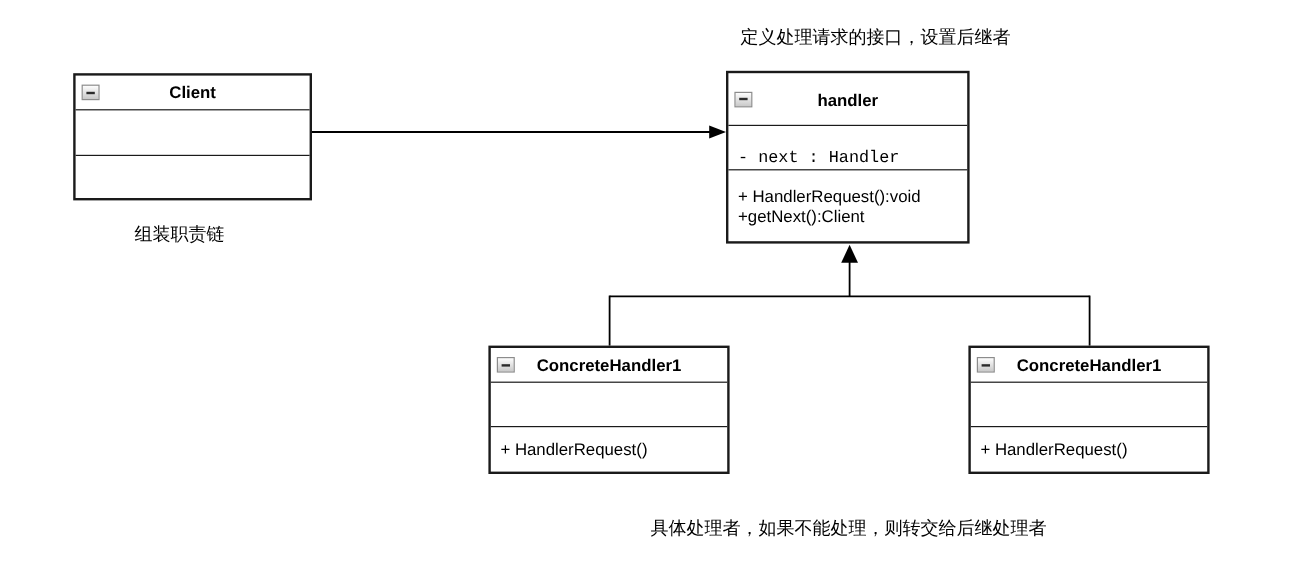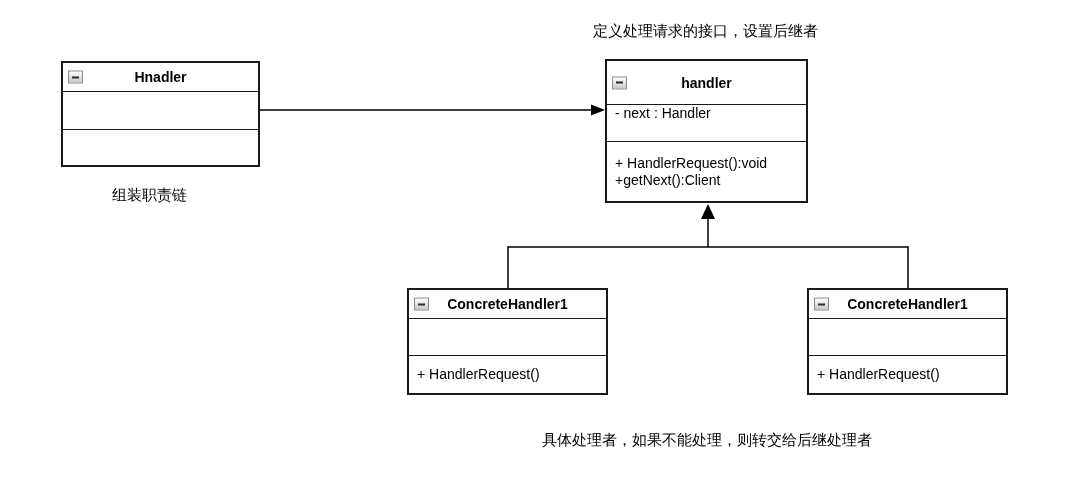--- a/index.html
+++ b/index.html
@@ -62,22 +62,23 @@
     width: 7px;
     height: 2px;
     background: #2b2b2b;
   }
   .uml-attrs {
     border-bottom: 1px solid #1a1a1a;
     box-sizing: border-box;
     flex: 0 0 auto;
     display: flex;
     flex-direction: column;
-    justify-content: flex-start;
+    justify-content: flex-end;
     padding: 0 8px;
+    font-family: Liberation Mono, monospace;
   }
   .uml-methods {
     flex: 1 1 auto;
     box-sizing: border-box;
     display: flex;
     flex-direction: column;
     justify-content: center;
     padding: 2px 8px;
   }
   .member {
@@ -107,30 +108,30 @@
 
     <g>
       <polygon points="708,204 701,219 715,219" fill="#000000"></polygon>
       <line x1="708" y1="218" x2="708" y2="247" stroke="#000000" stroke-width="1.5"></line>
       <line x1="508" y1="247" x2="908" y2="247" stroke="#000000" stroke-width="1.5"></line>
       <line x1="508" y1="246.3" x2="508" y2="289" stroke="#000000" stroke-width="1.5"></line>
       <line x1="908" y1="246.3" x2="908" y2="289" stroke="#000000" stroke-width="1.5"></line>
     </g>
   </svg>
 
-  <div class="annotation" style="left:593px; top:22px;">定义处理请求的接口，设置后继者</div>
+  <div class="annotation" style="left:617px; top:22px;">定义处理请求的接口，设置后继者</div>
   <div class="annotation" style="left:112px; top:186px;">组装职责链</div>
   <div class="annotation" style="left:542px; top:431px;">具体处理者，如果不能处理，则转交给后继处理者</div>
 
   <div class="uml-class" style="left:61px; top:61px; width:199px; height:106px;">
     <div class="uml-header" style="height:29px;">
       <span class="collapse-icon">
           <span class="minus-bar"></span>
         </span>
-      <span class="uml-title">Hnadler</span>
+      <span class="uml-title">Client</span>
     </div>
     <div class="uml-attrs" style="height:38px;"></div>
     <div class="uml-methods"></div>
   </div>
 
   <div class="uml-class" style="left:605px; top:59px; width:203px; height:144px;">
     <div class="uml-header" style="height:44px;">
       <span class="collapse-icon">
           <span class="minus-bar"></span>
         </span>

